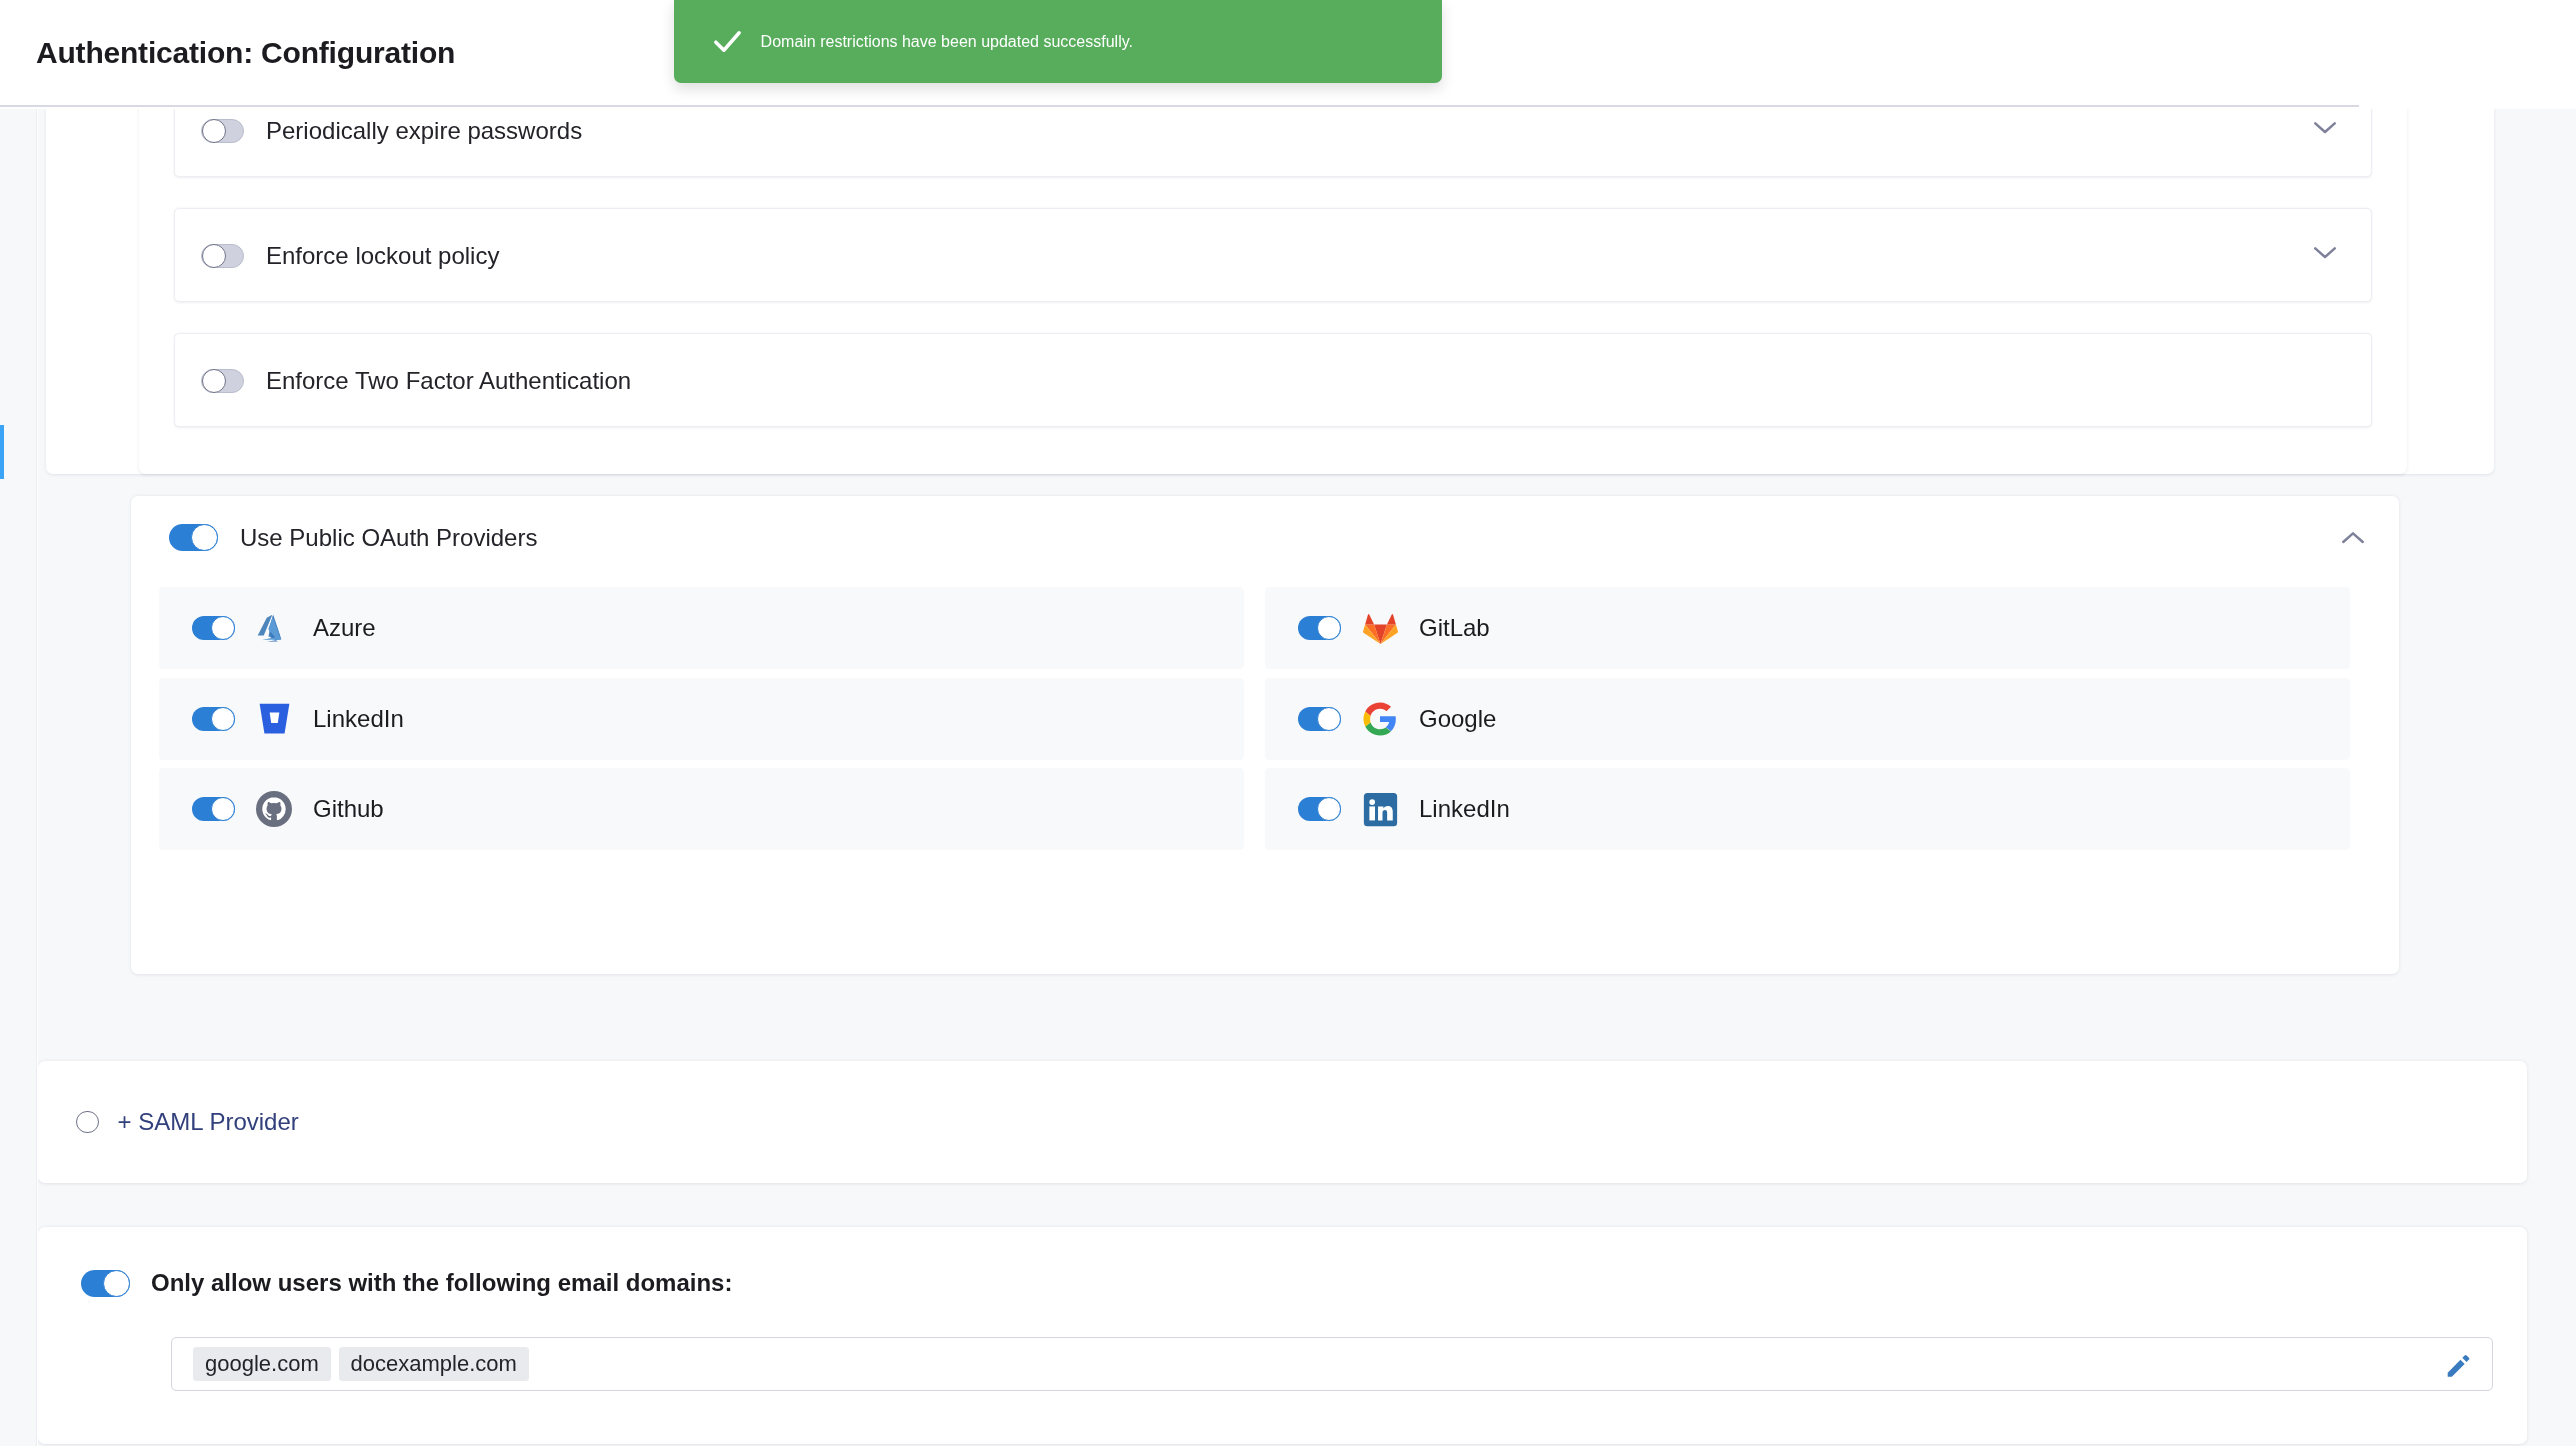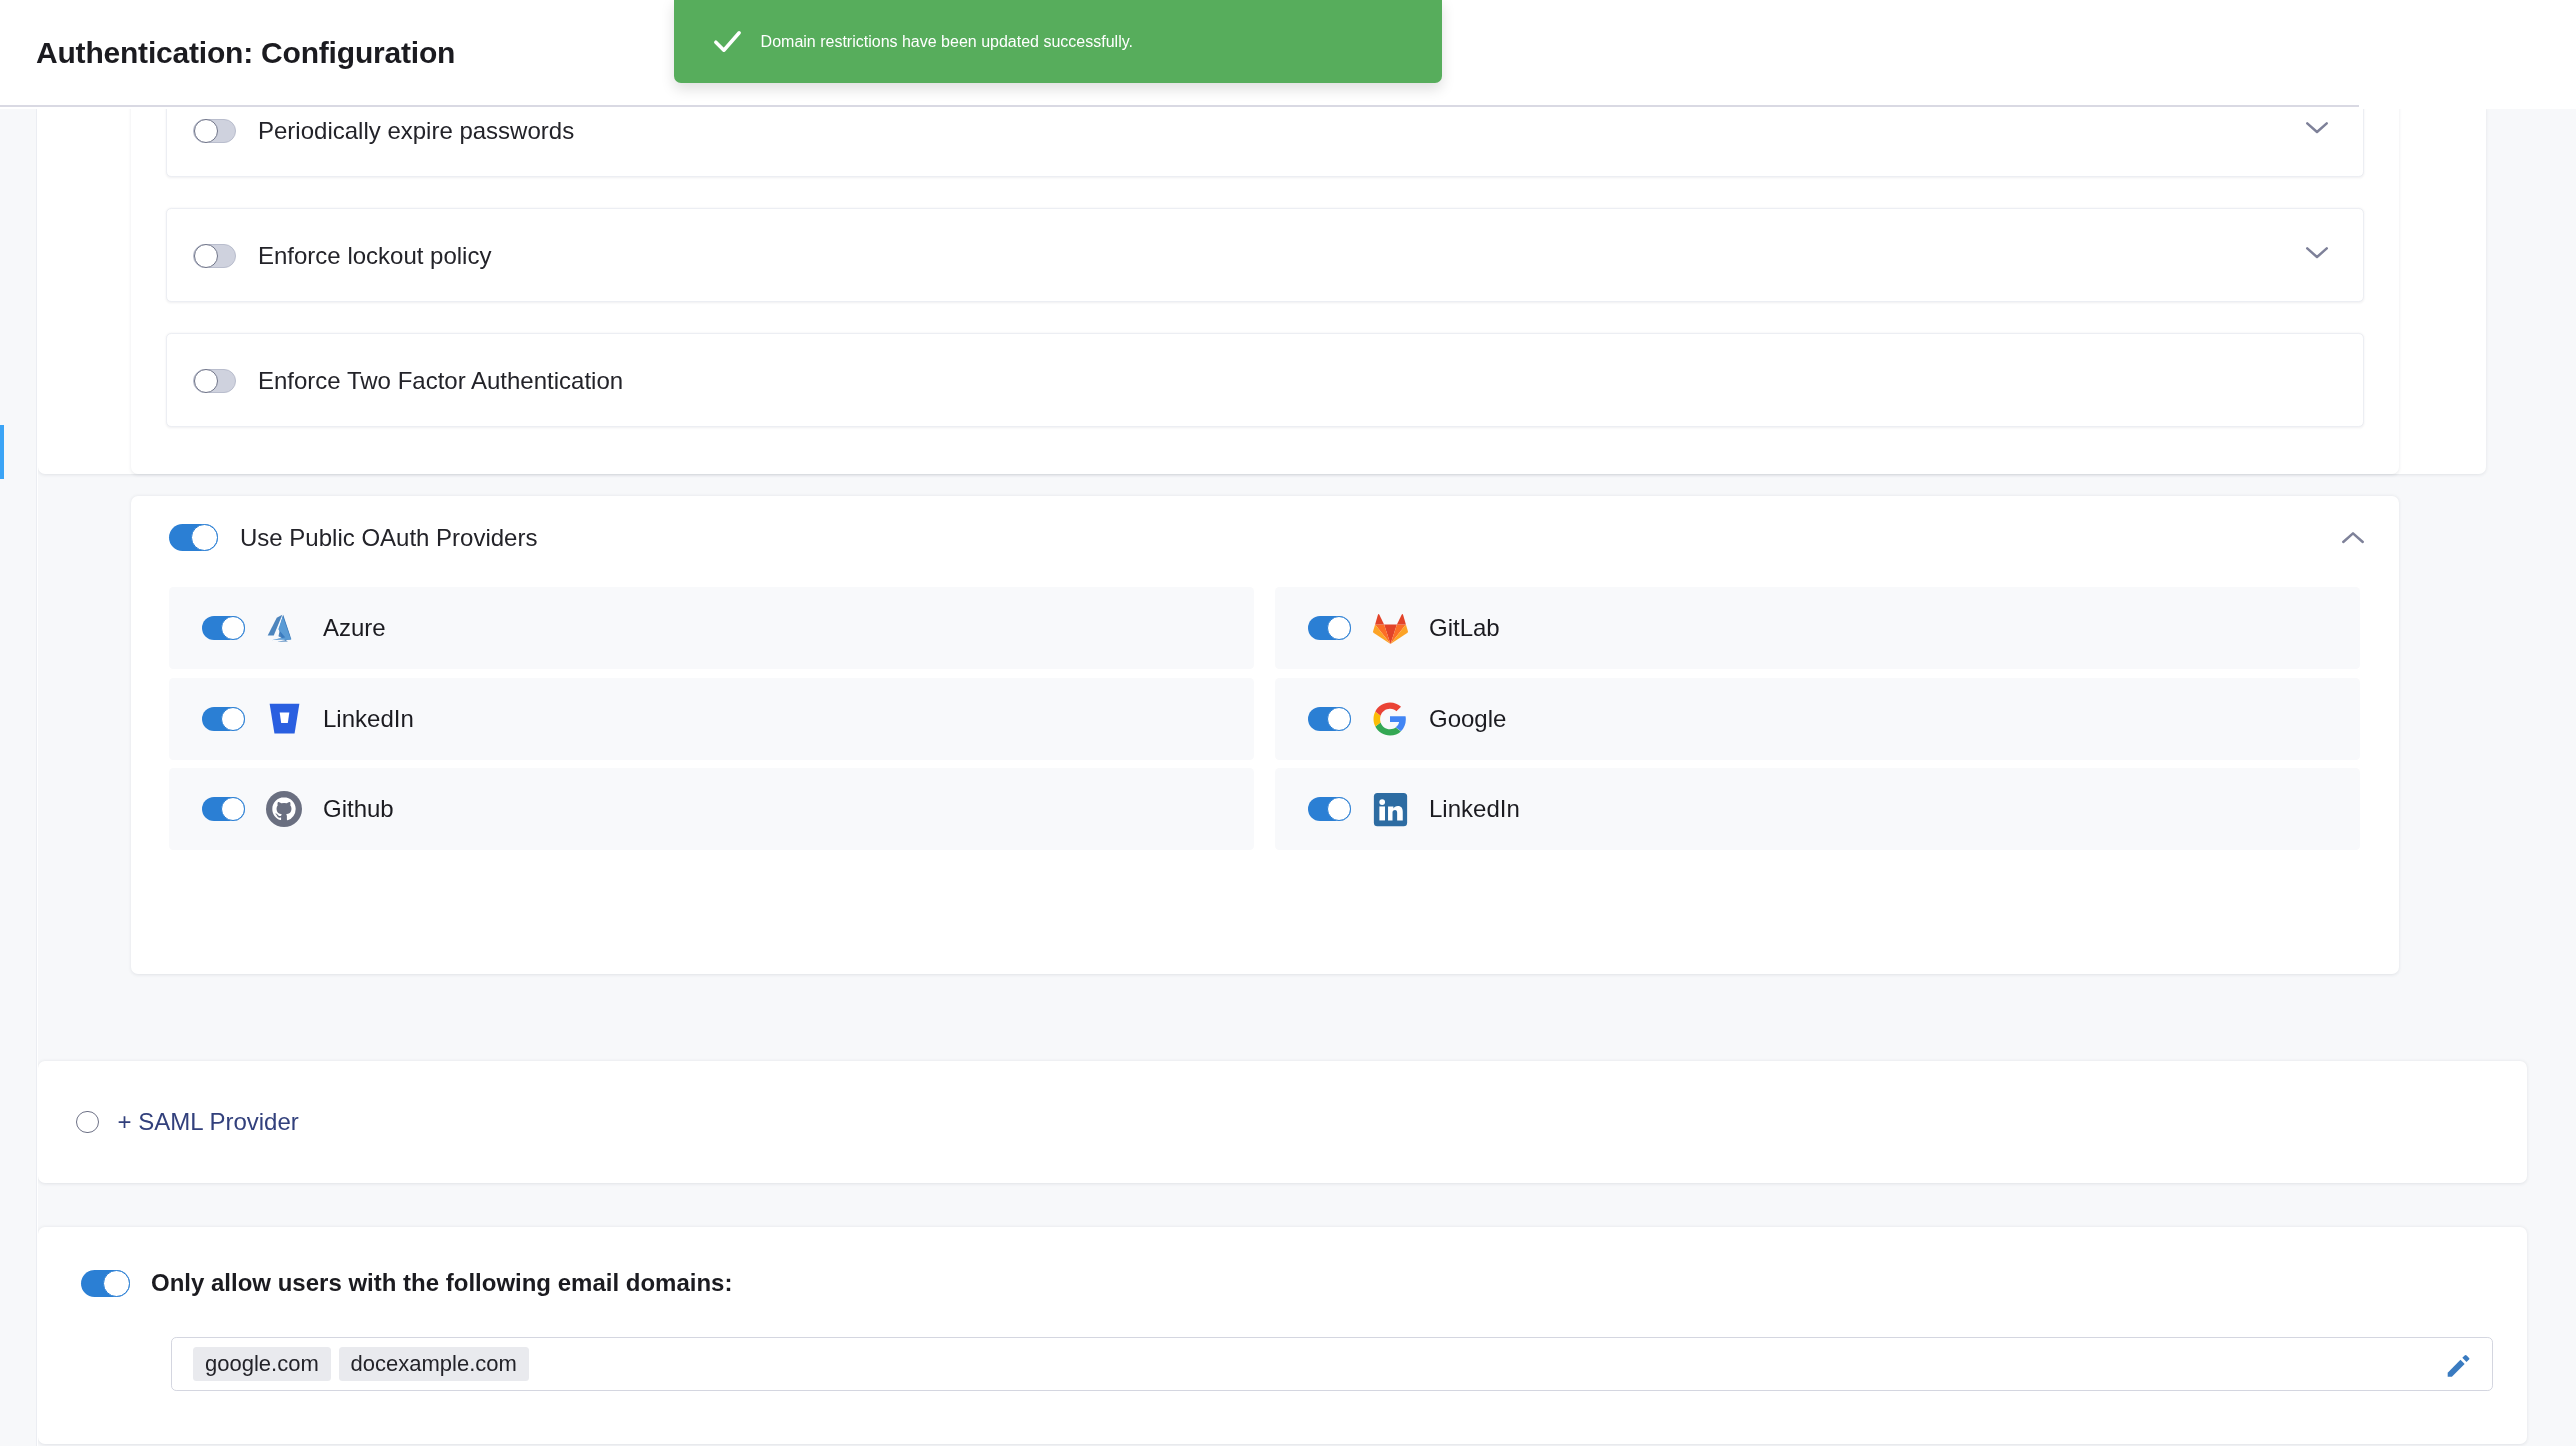--- a/index.html
+++ b/index.html
@@ -98,21 +98,21 @@
   
   .outer-card {
     position: absolute;
     background: #ffffff;
     border-radius: 7px;
     box-shadow: 0 0.9px 3.5px rgba(30,35,60,0.10);
   }
 
   
   #policy-card {
-    left: 0px;
+    left: 8px;
     top: 0px;
     width: 2448px;
     height: 365px;
     border-radius: 0 0 7px 7px;
     padding-left: 20px;
   }
   #policy-inner {
     position: absolute;
     left: 93px;
     top: -57px;
@@ -209,21 +209,21 @@
   #oauth-collapse {
     position: absolute;
     right: 33px;
     top: 33px;
     width: 26px;
     height: 17.4px;
   }
 
   #provider-grid {
     position: absolute;
-    left: 38px;
+    left: 28px;
     top: 91px;
     width: 2191px;
     display: grid;
     grid-template-columns: 1fr 1fr;
     column-gap: 21px;
     row-gap: 8.7px;
   }
   .provider-row {
     height: 82px;
     background: #f8f9fb;

